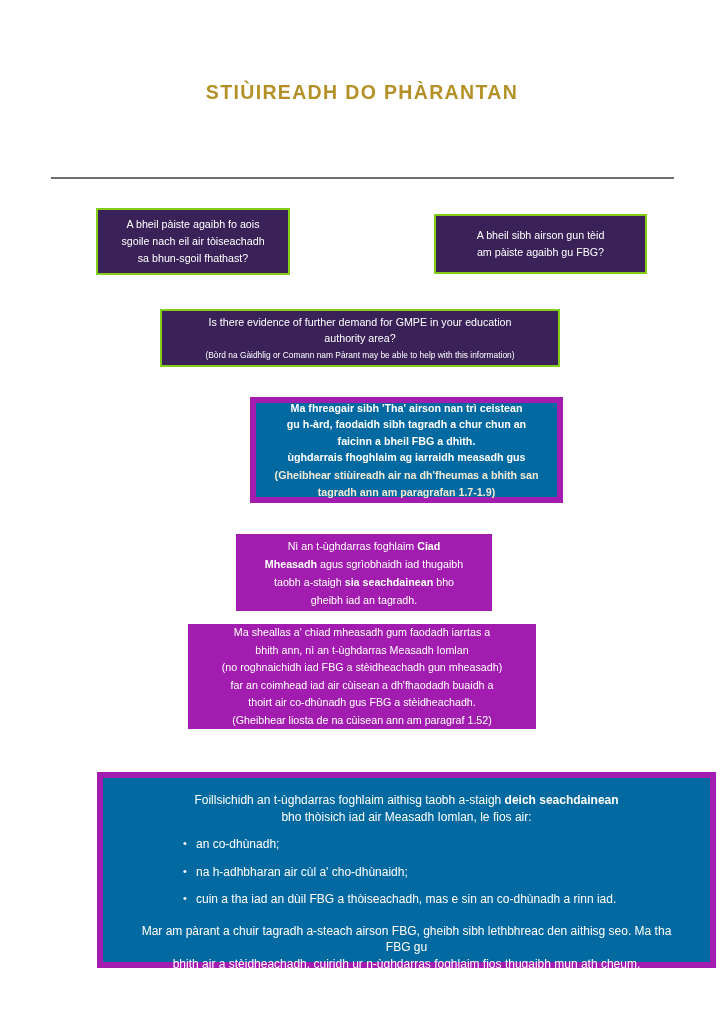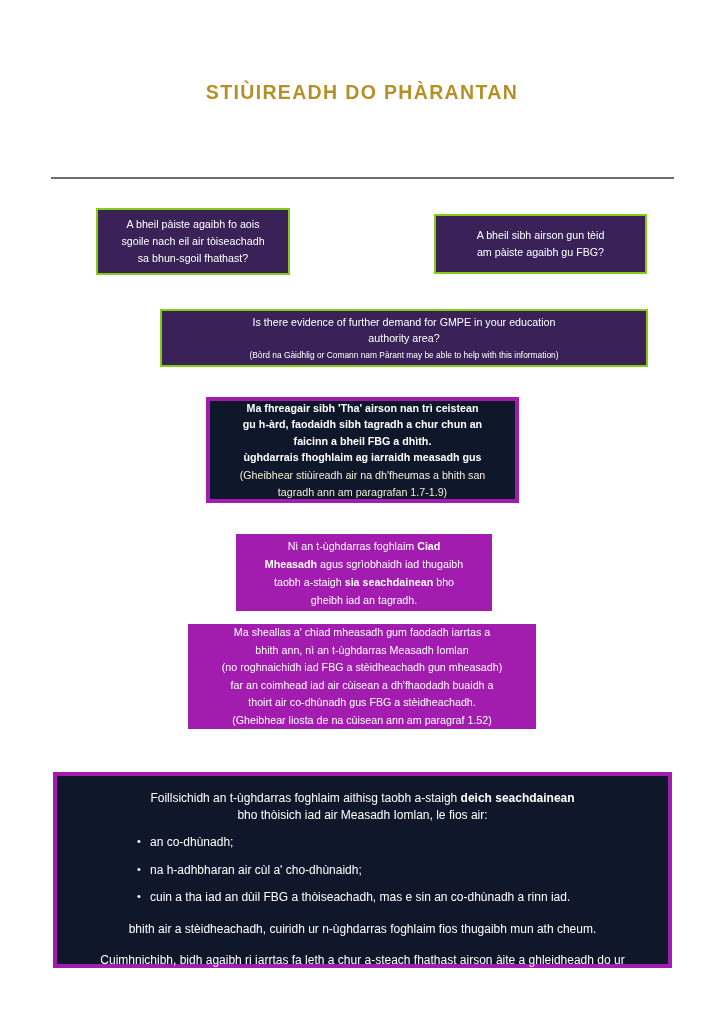--- a/index.html
+++ b/index.html
@@ -57,64 +57,65 @@
   }
   .box p {
     margin: 0;
   }
 
   .box--dark {
     background: #3a2259;
     border: 2px solid #84cc16;
   }
   .box--gold {
-    background: #0f172a;
-    border: 4px solid #a21caf;
+    background: #0369a1;
+    border: 6px solid #a21caf;
+    margin-left: 44px;
   }
   .box--lilac {
     background: #a21caf;
     border: none;
   }
 
   
   #q1 {
     left: 96px;  top: 208px;  width: 194px;  height: 67px;
     padding: 4px 10px;
     font-size: 10.7px;
     line-height: 17px;
   }
   #q2 {
     left: 434px; top: 214px;  width: 213px;  height: 60px;
     padding: 16px 10px;
     font-size: 10.7px;
     line-height: 17px;
   }
   #q3 {
-    left: 160px; top: 309px;  width: 488px;  height: 58px;
+    left: 160px; top: 309px;  width: 400px;  height: 58px;
     padding: 18px 12px;
     font-size: 10.7px;
     line-height: 16.5px;
   }
   #q3 .small {
     font-size: 8.4px;
     line-height: 15px;
     margin-top: 1px;
   }
 
   #gold-mid {
     left: 206px; top: 397px;  width: 313px;  height: 106px;
     padding: 6px 14px;
     font-size: 10.7px;
     line-height: 16.5px;
   }
   #gold-mid .lead {
     font-weight: 700;
   }
   #gold-mid .note {
-    font-weight: 400;
+    font-weight: 700;
     color: #f2ebd6;
     margin-top: 1px;
   }
 
   #lilac-1 {
     left: 236px; top: 534px;  width: 256px;  height: 77px;
     padding: 4px 14px;
     font-size: 10.7px;
     line-height: 18px;
   }
@@ -217,20 +218,21 @@
     <div class="intro">
       <p><span>Foillsichidh an t-ùghdarras foghlaim aithisg taobh a-staigh </span><span class="bold">deich seachdainean</span></p>
       <p>bho thòisich iad air Measadh Iomlan, le fios air:</p>
     </div>
     <ul class="bullets">
       <li>an co-dhùnadh;</li>
       <li>na h-adhbharan air cùl a' cho-dhùnaidh;</li>
       <li>cuin a tha iad an dùil FBG a thòiseachadh, mas e sin an co-dhùnadh a rinn iad.</li>
     </ul>
     <div class="para">
+      <p>Mar am pàrant a chuir tagradh a-steach airson FBG, gheibh sibh lethbhreac den aithisg seo. Ma tha FBG gu</p>
       <p>bhith air a stèidheachadh, cuiridh ur n-ùghdarras foghlaim fios thugaibh mun ath cheum.</p>
     </div>
     <div class="para">
       <p>Cuimhnichibh, bidh agaibh ri iarrtas fa leth a chur a-steach fhathast airson àite a ghleidheadh do ur pàiste</p>
       <p>ann an aonad no sgoil ùr a thèid a stèidheachadh.</p>
     </div>
   </div>
 
 </div>
 

